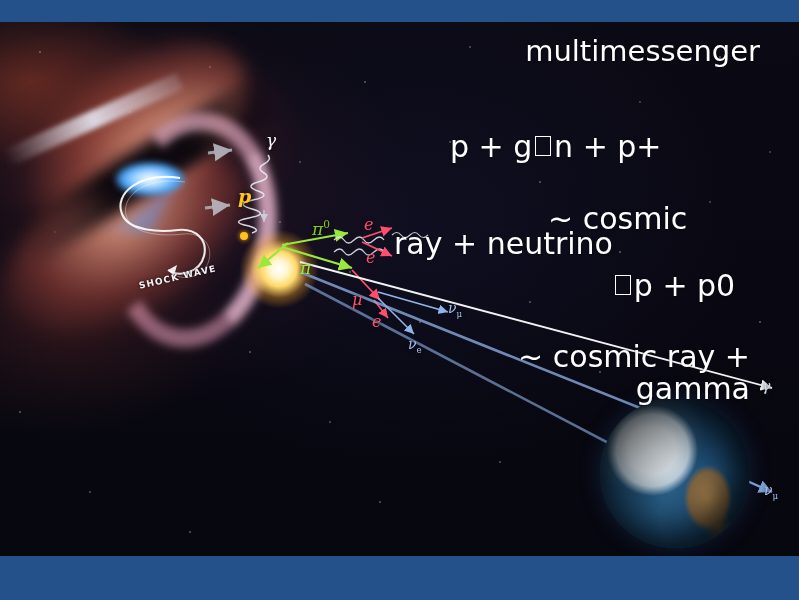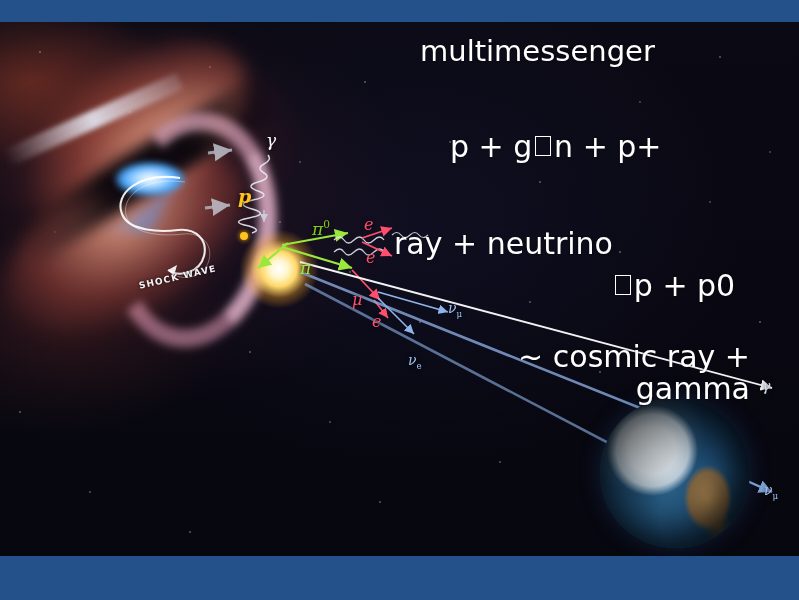--- a/index.html
+++ b/index.html
@@ -111,21 +111,21 @@
   #lbl-proton{left:238px;top:185px;color:#ffc31e;font-size:19px;font-weight:700;}
   #dot-proton{position:absolute;left:240px;top:210px;width:8px;height:8px;border-radius:50%;
      background:#ffc31e;box-shadow:0 0 5px #ffb400;z-index:20;}
   #lbl-pi0{left:312px;top:218px;color:#84cc16;font-size:17px;}
   #lbl-pi{left:300px;top:258px;color:#9ae83c;font-size:17px;}
   #lbl-e1{left:364px;top:215px;color:#ff4f6e;font-size:16px;}
   #lbl-e2{left:366px;top:248px;color:#ff4f6e;font-size:16px;}
   #lbl-mu{left:352px;top:290px;color:#ff4f6e;font-size:16px;}
   #lbl-e3{left:372px;top:312px;color:#ff4f6e;font-size:16px;}
   #lbl-numu{left:448px;top:300px;color:#9fc0f0;font-size:14px;}
-  #lbl-nue{left:408px;top:336px;color:#9fc0f0;font-size:14px;margin-top:16px;}
+  #lbl-nue{left:408px;top:336px;color:#9fc0f0;font-size:14px;}
   #lbl-gamma-earth{left:762px;top:378px;color:#cfd9ef;font-size:14px;}
   #lbl-numu-earth{left:764px;top:482px;color:#9fc0f0;font-size:14px;}
 
   
   #vectors{position:absolute;left:0;top:0;width:799px;height:600px;z-index:15;
      pointer-events:none;overflow:visible;}
 
   
   #earth{position:absolute;left:600px;top:398px;width:150px;height:150px;border-radius:50%;
      z-index:18;
@@ -135,21 +135,21 @@
        radial-gradient(ellipse 34px 46px at 108px 100px,#9c7b4a 0%,#7e6340 55%,rgba(126,99,64,0) 72%),
        radial-gradient(ellipse 20px 26px at 118px 128px,#6f5a3c,rgba(111,90,60,0) 70%),
        radial-gradient(circle at 45% 60%,#2a5f86 0%,#1d4a70 45%,#10304e 75%,#081b30 100%);
      box-shadow:inset -14px -14px 34px rgba(0,0,0,.75), 0 0 22px rgba(40,90,160,.28);}
   #earth-terminator{position:absolute;inset:0;border-radius:50%;
      background:radial-gradient(circle at 72% 78%,rgba(0,0,0,.0) 30%,rgba(0,0,0,.55) 75%,rgba(0,0,0,.8) 100%);}
 
   
   .slide-text{position:absolute;color:#ffffff;font-weight:400;z-index:30;
      text-shadow:0 0 2px rgba(0,0,0,.55);line-height:1.06;}
-  #title{left:420px;top:36px;width:340px;text-align:left;font-size:29px;}
+  #title{left:420px;top:36px;width:340px;text-align:right;font-size:29px;}
   #eq1{left:450px;top:131px;font-size:30px;}
   #eq2a{left:548px;top:203px;font-size:30px;}
   #eq2b{left:394px;top:228px;font-size:30px;}
   #eq3{left:612px;top:270px;font-size:30px;}
   #eq4{left:460px;top:341px;width:290px;text-align:right;font-size:30px;}
   .tofu{display:inline-block;width:.46em;height:.62em;border:1.6px solid #fff;
      vertical-align:2%;margin:0 .10em;}
 </style>
 </head>
 <body>
@@ -248,20 +248,21 @@
   <div class="plabel" id="lbl-nue"><span>ν</span><span class="sub">e</span></div>
   <div class="plabel" id="lbl-gamma-earth">γ</div>
   <div class="plabel" id="lbl-numu-earth"><span>ν</span><span class="sub">μ</span></div>
 
   <div class="slide-text" id="title">
     <div>multimessenger</div>
   </div>
 
   <div class="slide-text" id="eq1"><span>p + g</span><span class="tofu"></span><span>n + p+</span></div>
 
+  <div class="slide-text" id="eq2a">~ cosmic</div>
   <div class="slide-text" id="eq2b">ray + neutrino</div>
 
   <div class="slide-text" id="eq3"><span class="tofu"></span><span>p + p0</span></div>
 
   <div class="slide-text" id="eq4">~ cosmic ray + gamma</div>
 
   <div class="bar" id="bar-top"></div>
   <div class="bar" id="bar-bottom"></div>
 </div>
 

